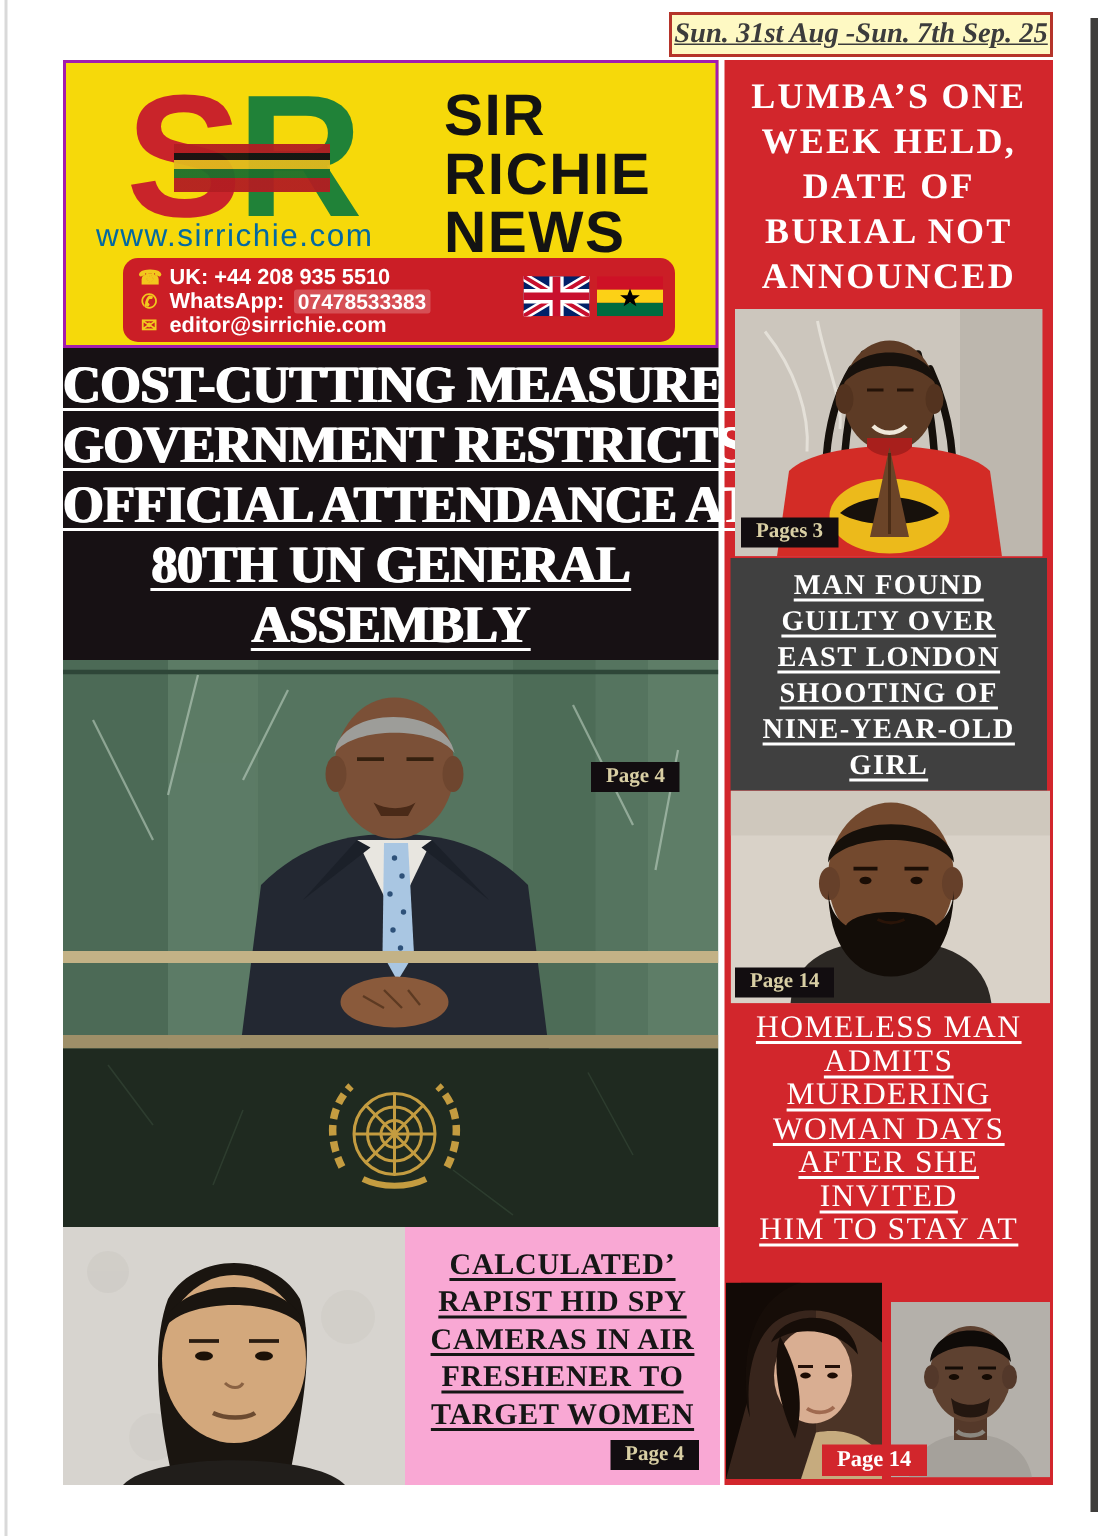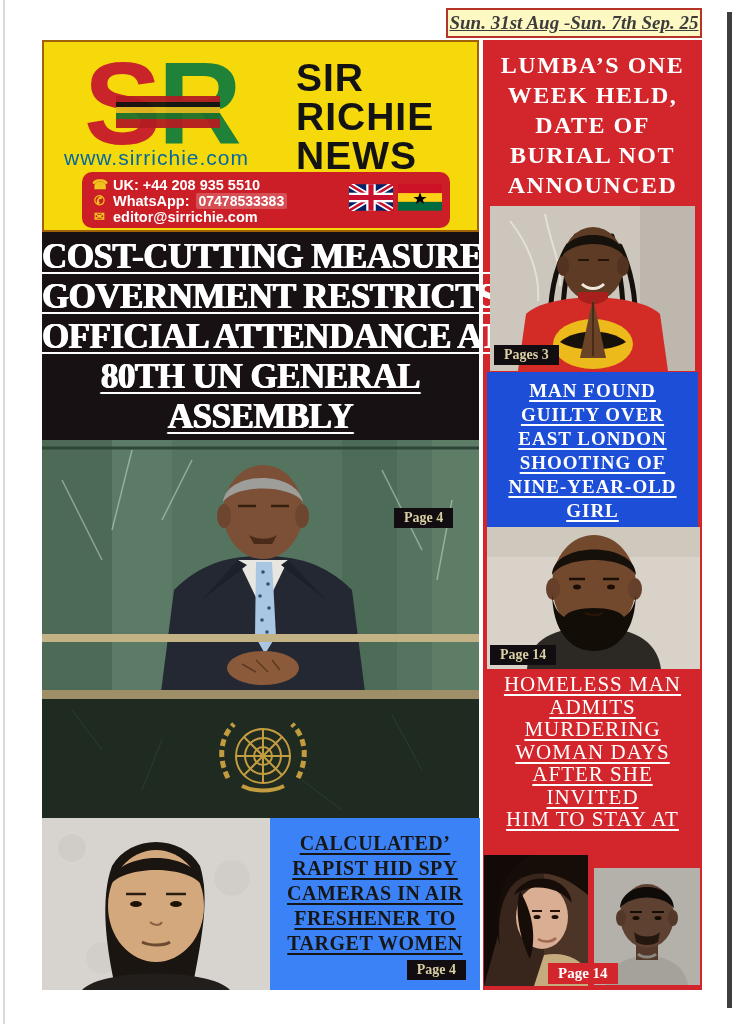--- a/index.html
+++ b/index.html
@@ -12,21 +12,21 @@
   .edge-right{left:727px;top:12px;width:5px;height:996px;background:#3f3e3c;}
 
   
   .date-banner{left:446px;top:8px;width:256px;height:30px;background:#fef9c3;
     border:2px solid #b5342a;box-sizing:border-box;display:flex;align-items:center;justify-content:center;}
   .date-banner span{font-family:"Liberation Serif",serif;font-style:italic;font-weight:600;
     font-size:19px;color:#3c3c3c;text-decoration:underline;white-space:nowrap;}
 
   
   .masthead{left:42px;top:40px;width:437px;height:192px;background:#f6d90a;
-    border:2px solid #a16207;box-sizing:border-box;}
+    border:2px solid #a21caf;box-sizing:border-box;}
   .logo{left:40px;top:14px;width:210px;height:100px;}
   .logo-s,.logo-r{position:absolute;font-weight:900;font-size:116px;line-height:1;
     font-family:"Liberation Sans",sans-serif;}
   .logo-s{left:0;top:-10px;color:#c9242a;}
   .logo-r{left:74px;top:-10px;color:#208238;}
   .logo-stripes{position:absolute;left:32px;top:40px;width:104px;height:32px;opacity:.95;
     background:repeating-linear-gradient(180deg,#b21d22 0 6px,#151210 6px 11px,#e0b81e 11px 17px,#1d6f2c 17px 23px,#b21d22 23px 32px);}
   .mast-title{left:252px;top:16px;font-weight:900;font-size:39px;line-height:39px;
     letter-spacing:1px;color:#131313;}
   .website{left:20px;top:104px;font-weight:400;font-size:21px;letter-spacing:1px;color:#0369a1;}
@@ -50,34 +50,34 @@
   .photo{overflow:hidden;}
   .main-photo{left:42px;top:440px;width:437px;height:378px;}
   .bl-photo{left:42px;top:818px;width:228px;height:172px;}
 
   
   .page-label{background:#120d10;color:#d9cfa4;font-family:"Liberation Serif",serif;
     font-weight:bold;font-size:14px;padding:2px 10px;white-space:nowrap;}
   .page-label--red{background:#d2262c;color:#ffffff;font-size:15px;}
 
   
-  .spy-block{left:270px;top:818px;width:210px;height:172px;background:#3b82f6;
+  .spy-block{left:270px;top:818px;width:210px;height:172px;background:#f9a8d4;
     box-sizing:border-box;padding-top:13px;text-align:center;}
   .spy-line{display:block;color:#161616;font-family:"Liberation Serif",serif;font-weight:bold;
     font-size:20px;line-height:25px;letter-spacing:.5px;text-decoration:underline;
     text-decoration-thickness:1.5px;text-underline-offset:3px;white-space:nowrap;}
 
   
   .sidebar-bg{left:483px;top:40px;width:219px;height:950px;background:#d2262c;}
   .sb-head1{left:483px;top:50px;width:219px;text-align:center;}
   .sb-head1 span{display:block;color:#fff;font-family:"Liberation Serif",serif;font-weight:bold;
     font-size:24px;line-height:30px;letter-spacing:1.5px;
     text-decoration-thickness:2px;text-underline-offset:4px;white-space:nowrap;}
   .sb-photo1{left:490px;top:206px;width:221px;height:165px;}
-  .sb-black{left:487px;top:372px;width:211px;height:155px;background:#1d4ed8;
+  .sb-black{left:487px;top:372px;width:211px;height:155px;background:#404040;
     box-sizing:border-box;padding-top:7px;text-align:center;}
   .sb-black span{display:block;color:#fff;font-family:"Liberation Serif",serif;font-weight:bold;
     font-size:19px;line-height:24px;letter-spacing:1px;text-decoration:underline;
     text-decoration-thickness:1.5px;text-underline-offset:3px;white-space:nowrap;}
   .sb-photo2{left:487px;top:527px;width:213px;height:142px;}
   .sb-head3{left:483px;top:673px;width:219px;text-align:center;}
   .sb-head3 span{display:block;color:#fff;font-family:"Liberation Serif",serif;font-weight:normal;
     font-size:21px;line-height:22.5px;letter-spacing:1px;text-decoration:underline;
     text-decoration-thickness:1.5px;text-underline-offset:3px;white-space:nowrap;}
   .sb-photo3{left:484px;top:855px;width:104px;height:131px;}

